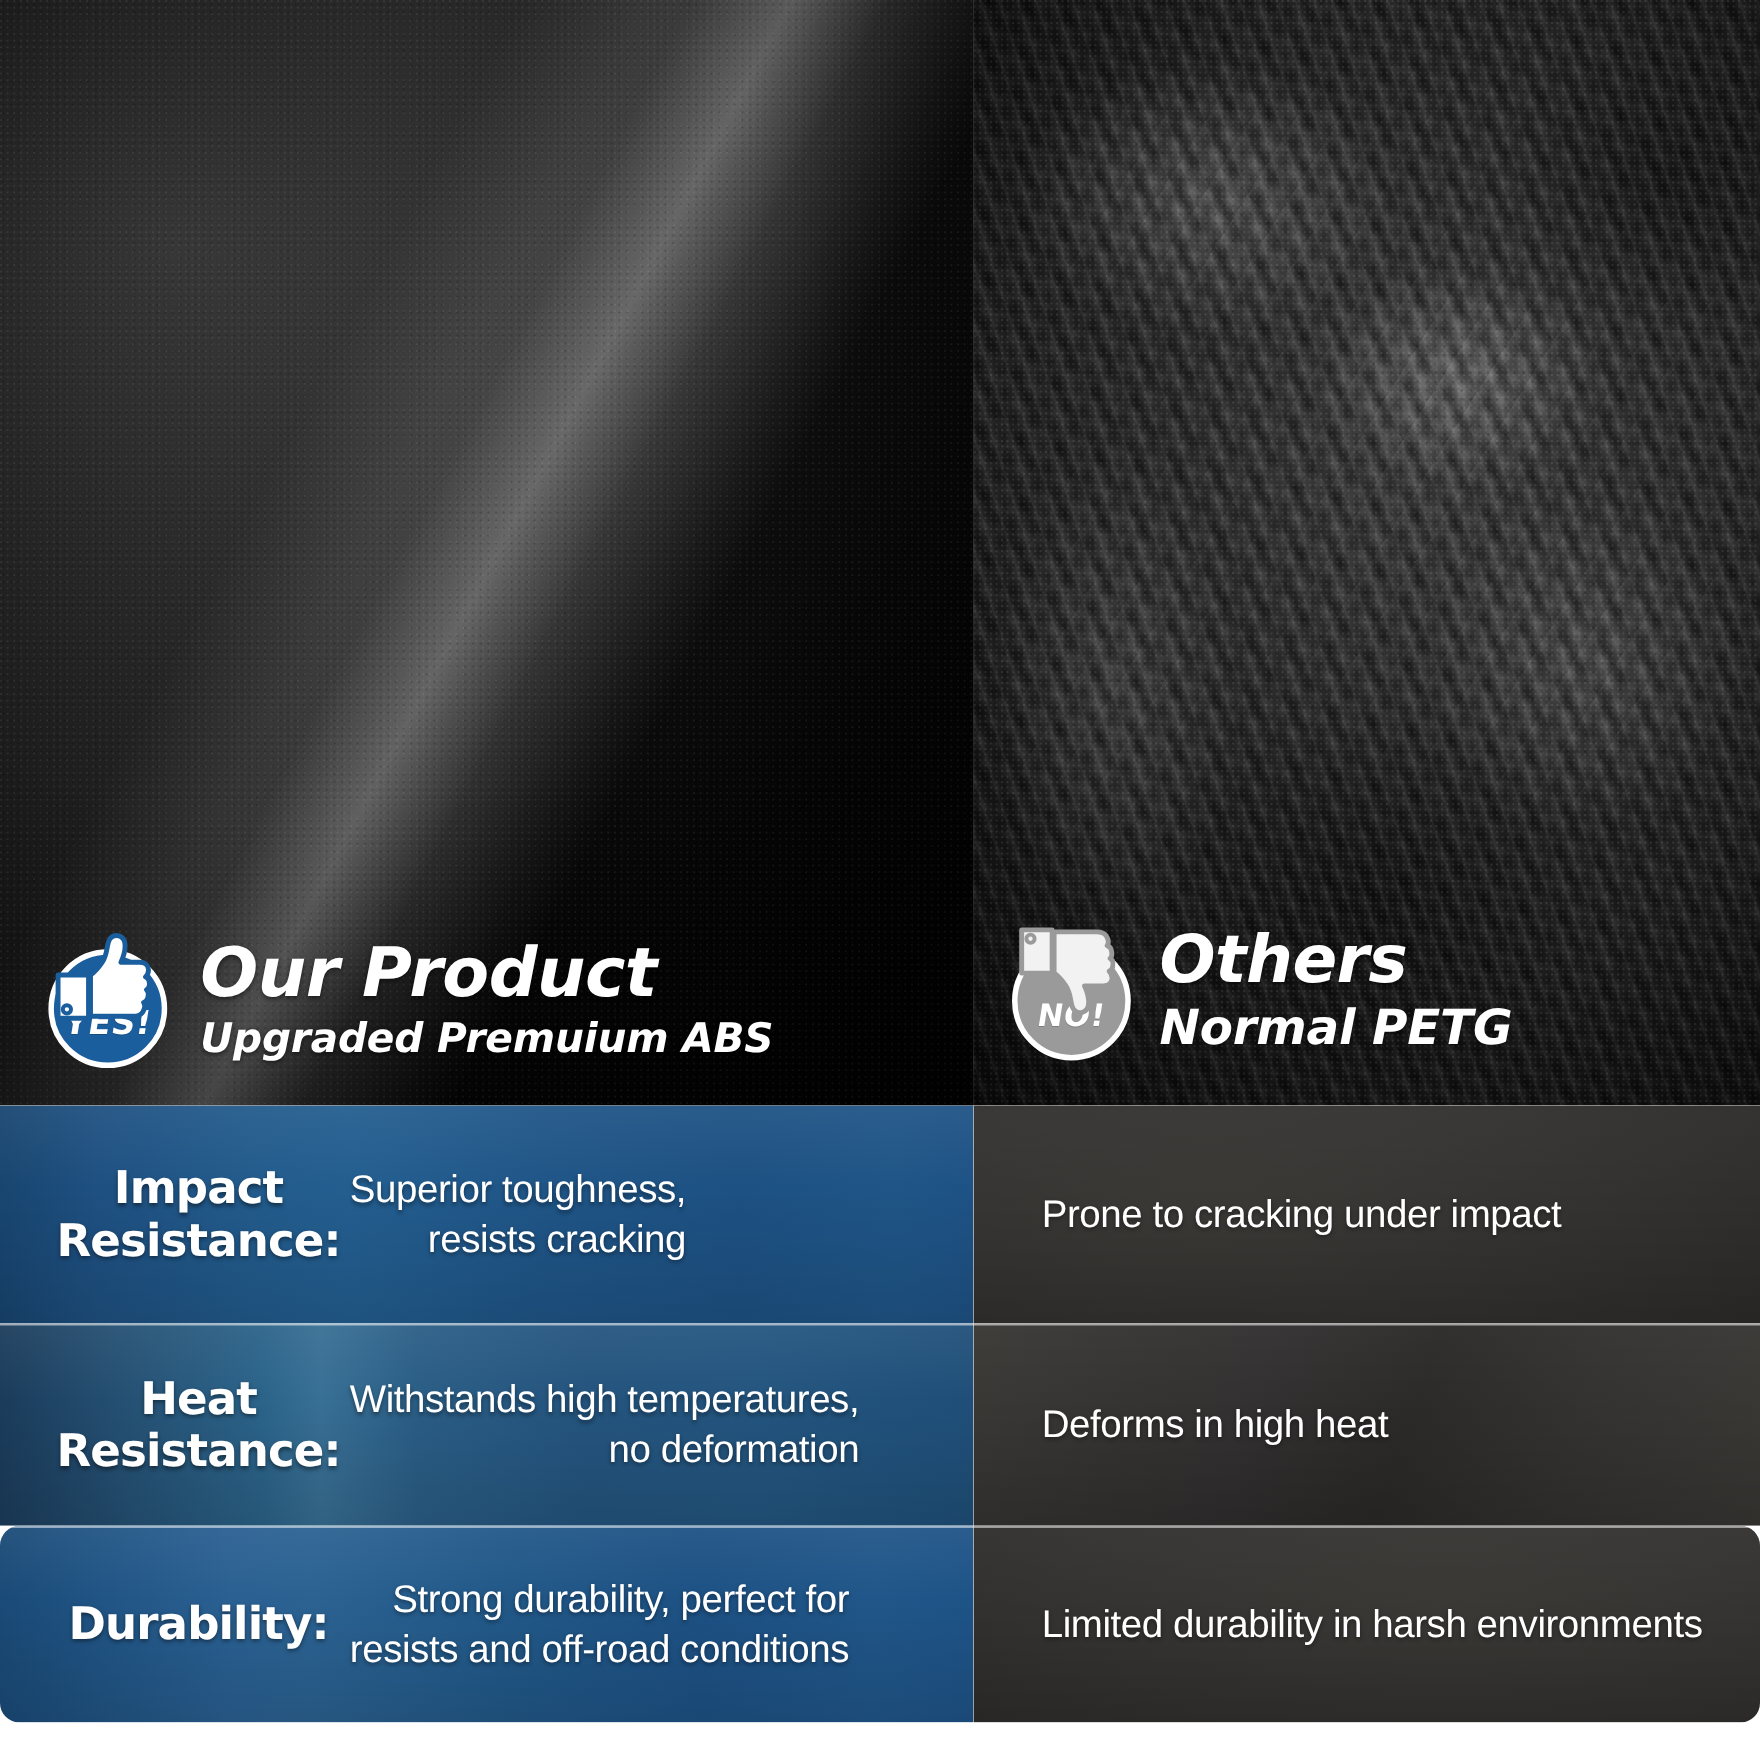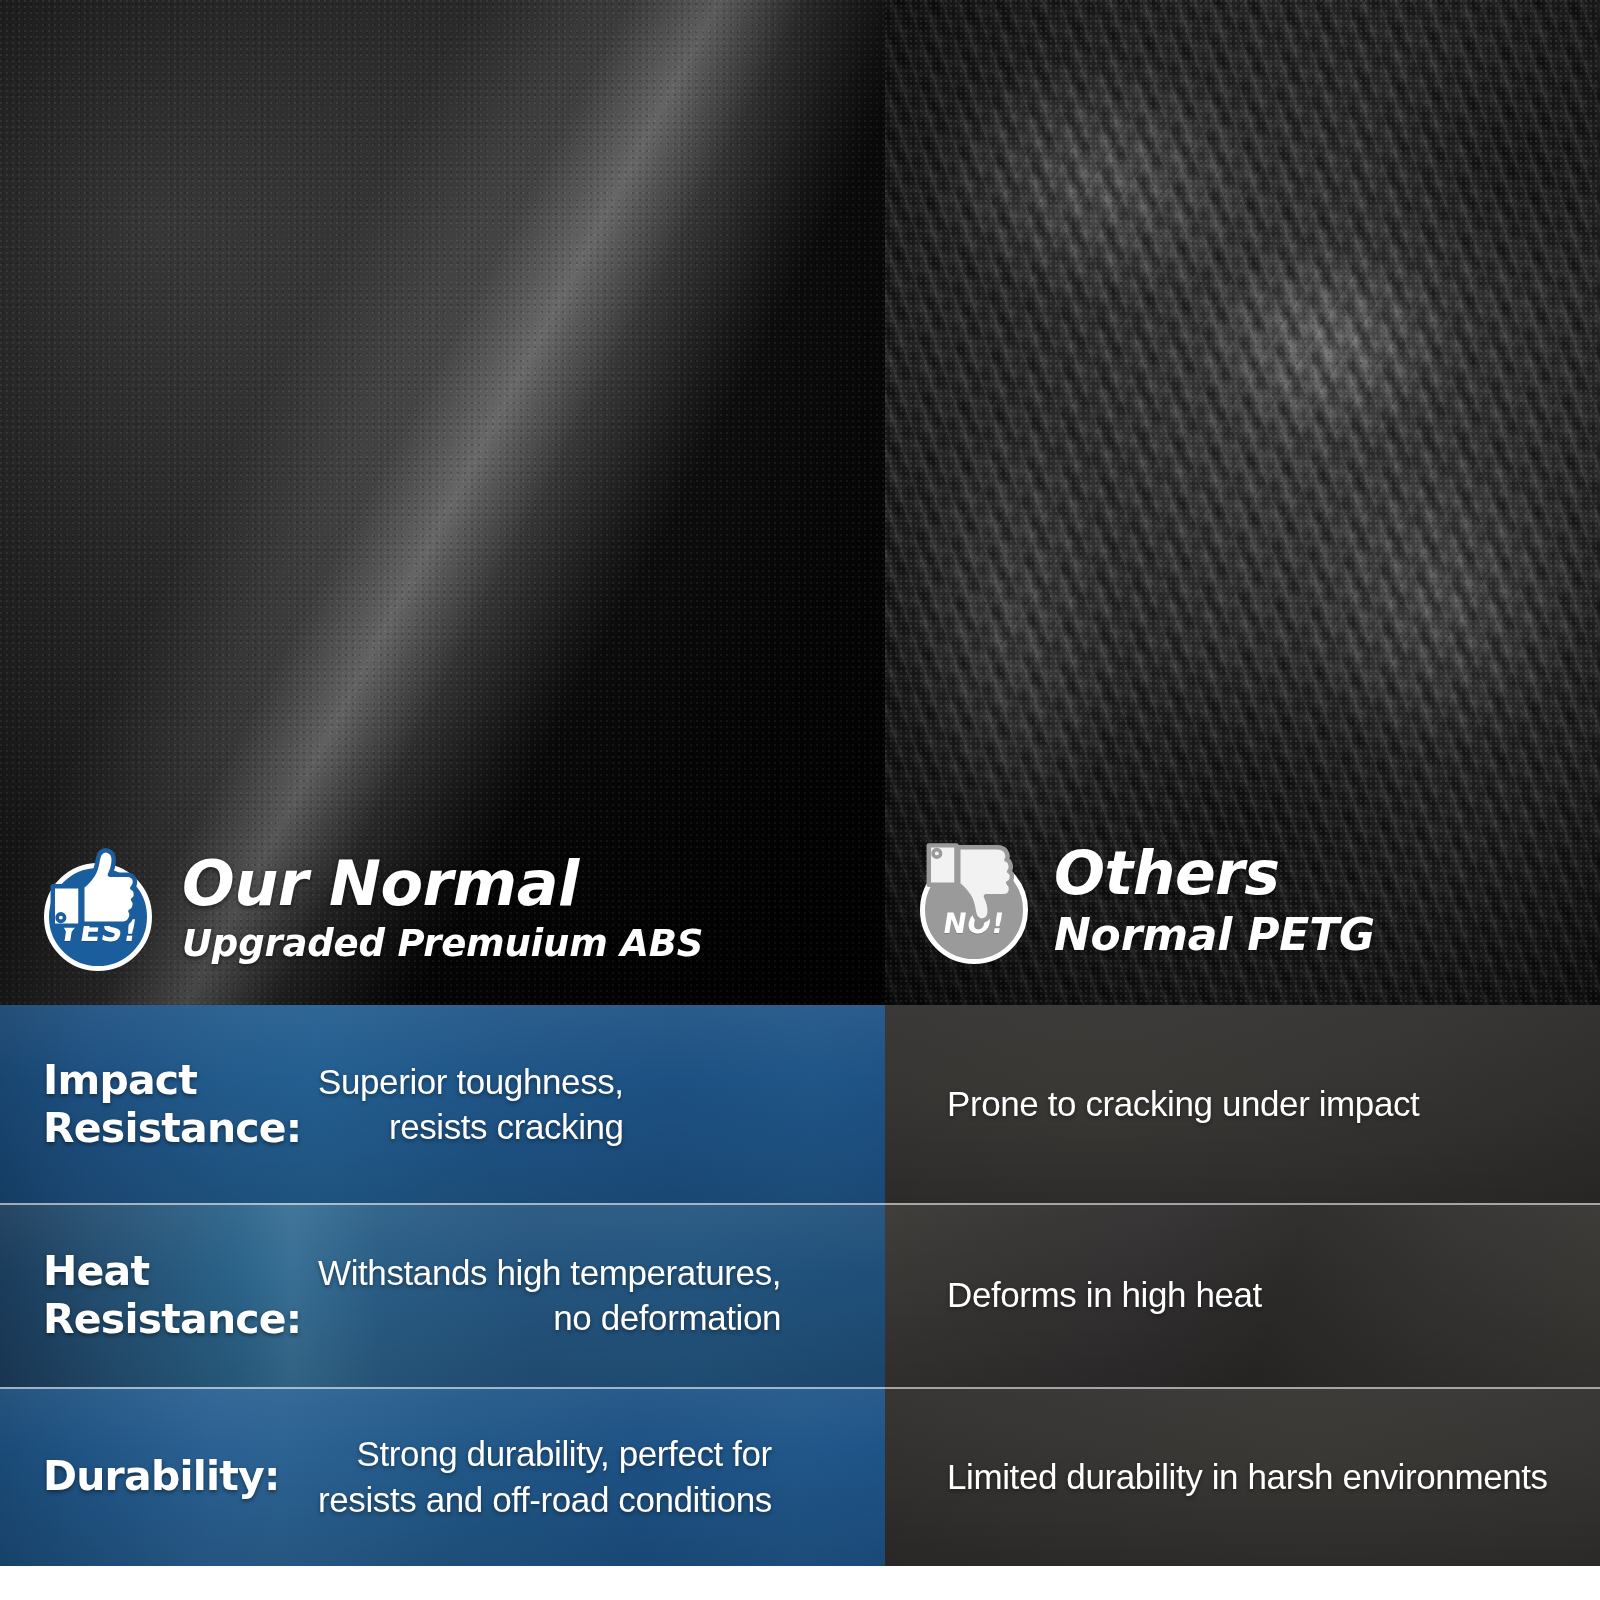--- a/index.html
+++ b/index.html
@@ -211,21 +211,21 @@
   }
   .trow{
     position:relative;
     display:flex;
     width:100%;
     flex:0 0 auto;
     overflow:hidden;
   }
   .trow.r1{ height:198px; }
   .trow.r2{ height:184px; }
-  .trow.r3{ height:179px; }
+  .trow.r3{ height:179px;border-radius:18px; }
 
   .cell-ours{
     position:relative;
     width:885px; height:100%;
     display:flex; align-items:center;
     overflow:hidden;
   }
   .cell-theirs{
     position:relative;
     width:715px; height:100%;
@@ -289,20 +289,21 @@
     height:2px;
     background:rgba(255,255,255,.55);
     z-index:5;
   }
 
   .label-col{
     position:relative; z-index:3;
     width:318px;
     padding-left:43px;
     flex:0 0 auto;
+    text-align:center;
   }
   .label{
     font-family:"DejaVu Sans", sans-serif;
     font-weight:bold;
     font-size:41px;
     line-height:1.18;
     color:#ffffff;
     letter-spacing:-0.8px;
     text-shadow:0 2px 4px rgba(0,0,0,.45);
   }
@@ -361,21 +362,21 @@
           <svg viewBox="0 0 100 94" xmlns="http://www.w3.org/2000/svg">
             <g fill="#ffffff" stroke="#1a5e9e" stroke-width="5" stroke-linejoin="round" stroke-linecap="round">
               <path d="M38 86 L38 44 C38 44 44 40 50 31 C56 22 54 12 58 7 C63 1 72 4 73 12 C74 20 69 31 69 31 L88 31 C94 31 97 35 97 39 C97 43 94 46 94 46 C97 47 98 51 98 54 C98 57 95 59 95 59 C97 61 97 65 96 68 C95 71 92 72 92 72 C94 75 93 79 91 82 C89 85 85 86 81 86 Z"></path>
               <path d="M5 44 L36 44 L36 88 L5 88 Z"></path>
             </g>
             <circle cx="14" cy="79" r="4.2" fill="none" stroke="#1a5e9e" stroke-width="4"></circle>
           </svg>
         </div>
       </div>
       <div class="badge-text">
-        <div class="badge-title">Our Normal</div>
+        <div class="badge-title">Our Product</div>
         <div class="badge-sub">Upgraded Premuium ABS</div>
       </div>
     </div>
 
     <div class="badge-row right">
       <div class="badge no">
         <div class="disc"></div>
         <div class="word">NO!</div>
         <div class="hand">
           <svg viewBox="0 0 100 94" xmlns="http://www.w3.org/2000/svg">

